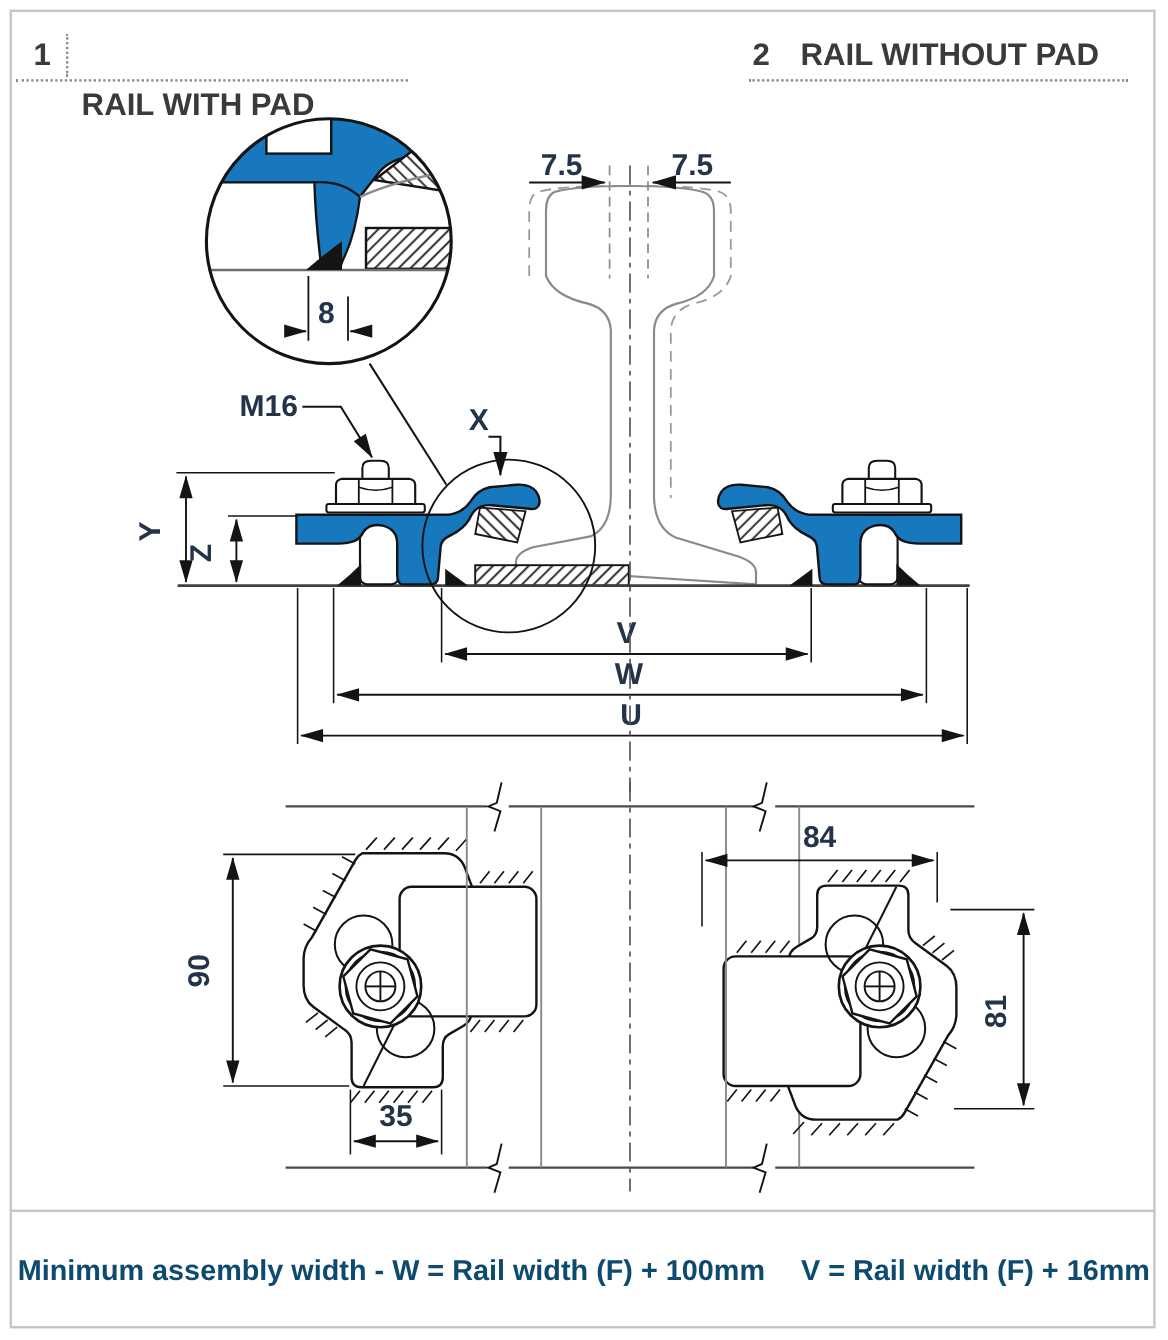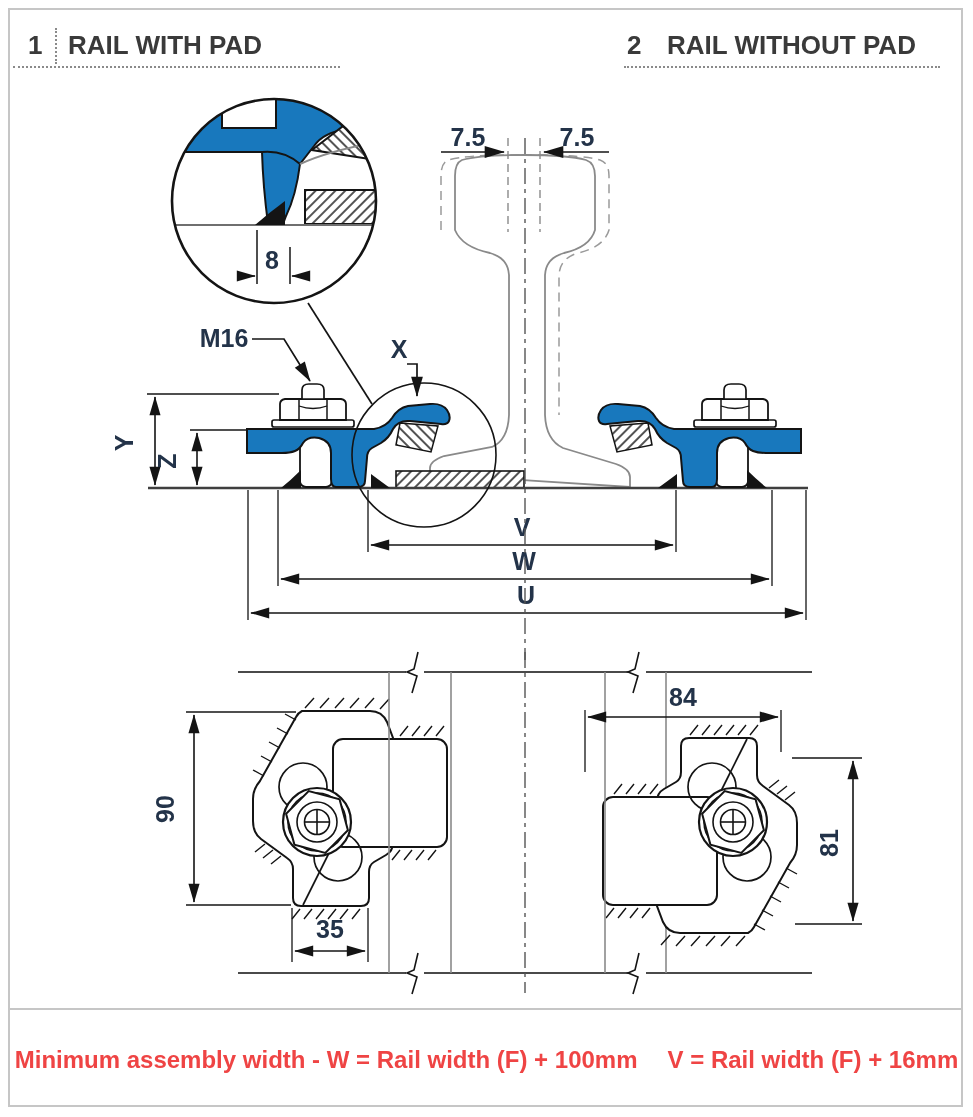--- a/index.html
+++ b/index.html
@@ -5,30 +5,30 @@
   html,body{margin:0;padding:0;background:#ffffff;}
   #stage{position:relative;width:973px;height:1117px;background:#ffffff;
          font-family:"Liberation Sans",sans-serif;overflow:hidden;}
   #frame{position:absolute;left:8px;top:8px;width:955px;height:1099px;
          border:2px solid #c6c6c6;box-sizing:border-box;}
   
   .hdr{position:absolute;top:30px;font-size:26px;font-weight:600;color:#3a3a3a;
        letter-spacing:0px;white-space:nowrap;}
   #h1-num{left:28px;}
   #h1-sep{position:absolute;left:55px;top:28px;height:36px;border-left:2px dotted #8a8a8a;}
-  #h1-title{left:68px;}
+  #h1-title{left:68px;margin-top:42px;}
   #h1-dots{position:absolute;left:13px;top:66px;width:327px;border-bottom:2px dotted #8a8a8a;}
   #h2-num{left:627px;}
   #h2-title{left:667px;}
   #h2-dots{position:absolute;left:624px;top:66px;width:316px;border-bottom:2px dotted #8a8a8a;}
   
   #footer{position:absolute;left:10px;top:1008px;width:953px;height:99px;
           border-top:2px solid #c6c6c6;display:flex;flex-direction:column;
           align-items:center;justify-content:center;gap:3px;
-          font-weight:bold;font-size:24px;color:#ef4444;}
+          font-weight:bold;font-size:24px;color:#0c4a6e;}
   #footer .l1 span{white-space:nowrap;}
   #footer .l1 .gap{display:inline-block;width:30px;}
   svg{position:absolute;left:0;top:0;}
   svg text{font-family:"Liberation Sans",sans-serif;font-size:25px;font-weight:600;
            fill:#233349;}
 </style>
 </head>
 <body>
 
 <div id="stage">

